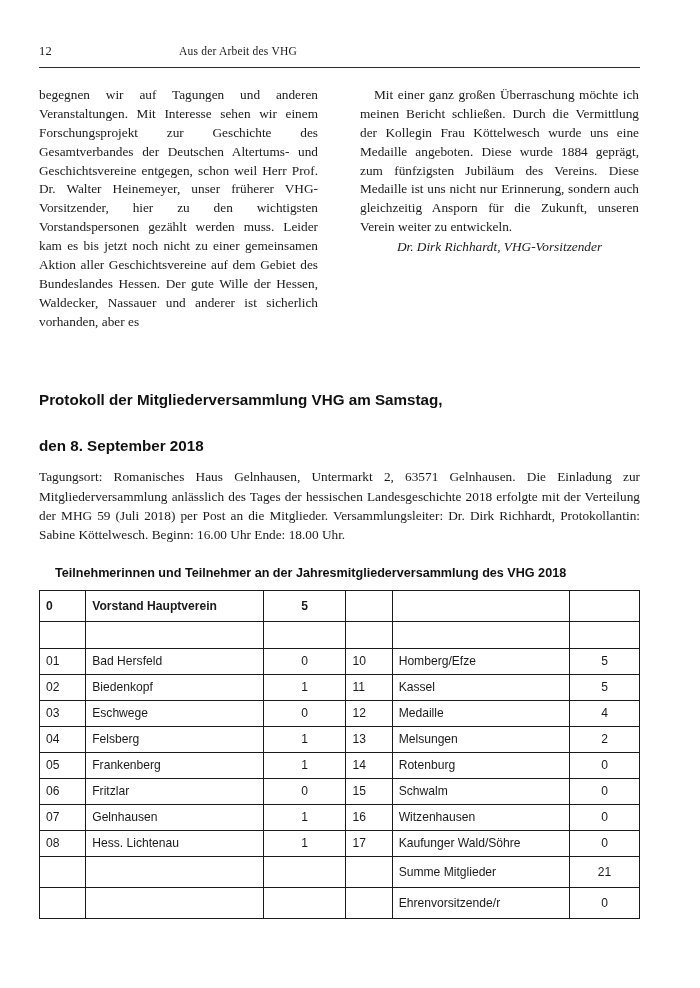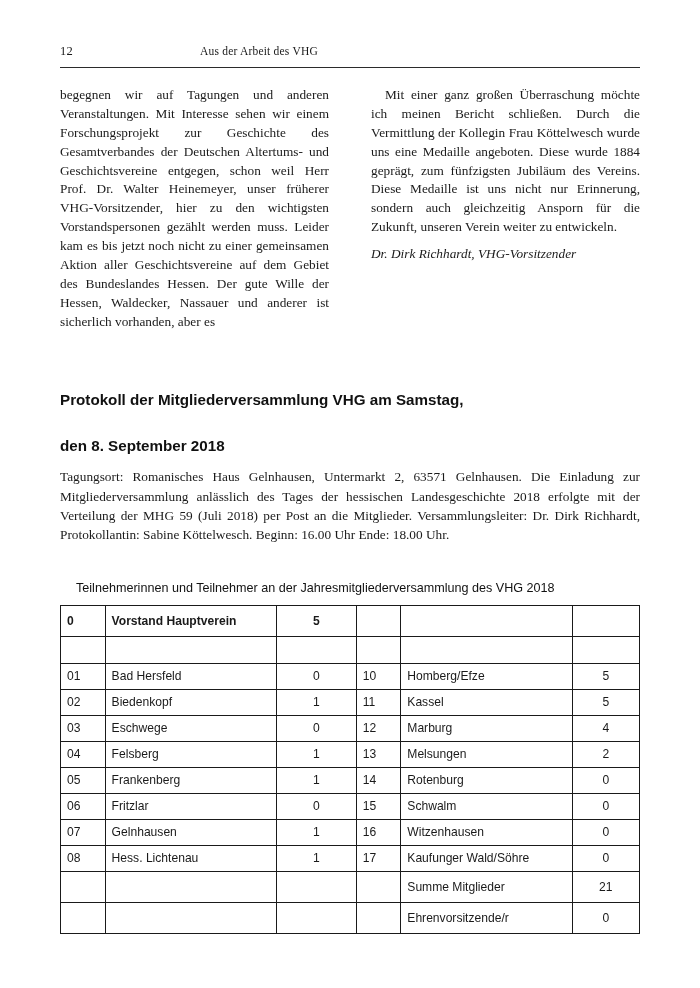--- a/index.html
+++ b/index.html
@@ -14,21 +14,21 @@
     color: #1a1a1a;
     position: relative;
     overflow: hidden;
   }
   .page {
     position: absolute;
     left: 0; top: 0;
     width: 700px;
     height: 988px;
     box-sizing: border-box;
-    padding: 44px 60px 30px 60px;
+    padding: 44px 60px 30px 39px;
   }
   
   .runhead {
     display: flex;
     align-items: baseline;
     font-size: 11.5px;
     letter-spacing: 0.2px;
     padding-bottom: 8px;
     border-bottom: 1px solid #2b2b2b;
     margin-bottom: 18px;
@@ -56,23 +56,23 @@
     font-size: 13.3px;
     line-height: 1.42;
     text-align: justify;
     text-justify: inter-word;
     hyphens: auto;
   }
   .col p.indent {
     text-indent: 14px;
   }
   .signature {
-    margin-top: 9px;
+    margin-top: 2px;
     font-style: italic;
-    text-align: left;
+    text-align: center;
     font-size: 13.3px;
   }
   
   .section-title {
     font-family: "Liberation Sans", sans-serif;
     font-weight: bold;
     font-size: 15.2px;
     line-height: 1.45;
     margin: 58px 0 10px 0;
     color: #111;
@@ -80,23 +80,23 @@
   .section-title .line2 { display:block;margin-top:24px; }
   .intro p {
     margin: 0;
     font-size: 13.3px;
     line-height: 1.45;
     text-align: justify;
   }
   
   .table-caption {
     font-family: "Liberation Sans", sans-serif;
-    font-weight: normal;
+    font-weight: bold;
     font-size: 12.6px;
-    margin: 36px 0 10px 16px;
+    margin: 21px 0 10px 16px;
     color: #111;
   }
   table.participants {
     border-collapse: collapse;
     width: 100%;
     font-family: "Liberation Sans", sans-serif;
     font-size: 12.1px;
   }
   table.participants td {
     border: 1px solid #1a1a1a;
@@ -180,21 +180,21 @@
         <td class="count">1</td>
         <td class="num2">11</td>
         <td class="name2">Kassel</td>
         <td class="count2">5</td>
       </tr>
       <tr>
         <td class="num">03</td>
         <td class="name">Eschwege</td>
         <td class="count">0</td>
         <td class="num2">12</td>
-        <td class="name2">Marburg</td>
+        <td class="name2">Medaille</td>
         <td class="count2">4</td>
       </tr>
       <tr>
         <td class="num">04</td>
         <td class="name">Felsberg</td>
         <td class="count">1</td>
         <td class="num2">13</td>
         <td class="name2">Melsungen</td>
         <td class="count2">2</td>
       </tr>

